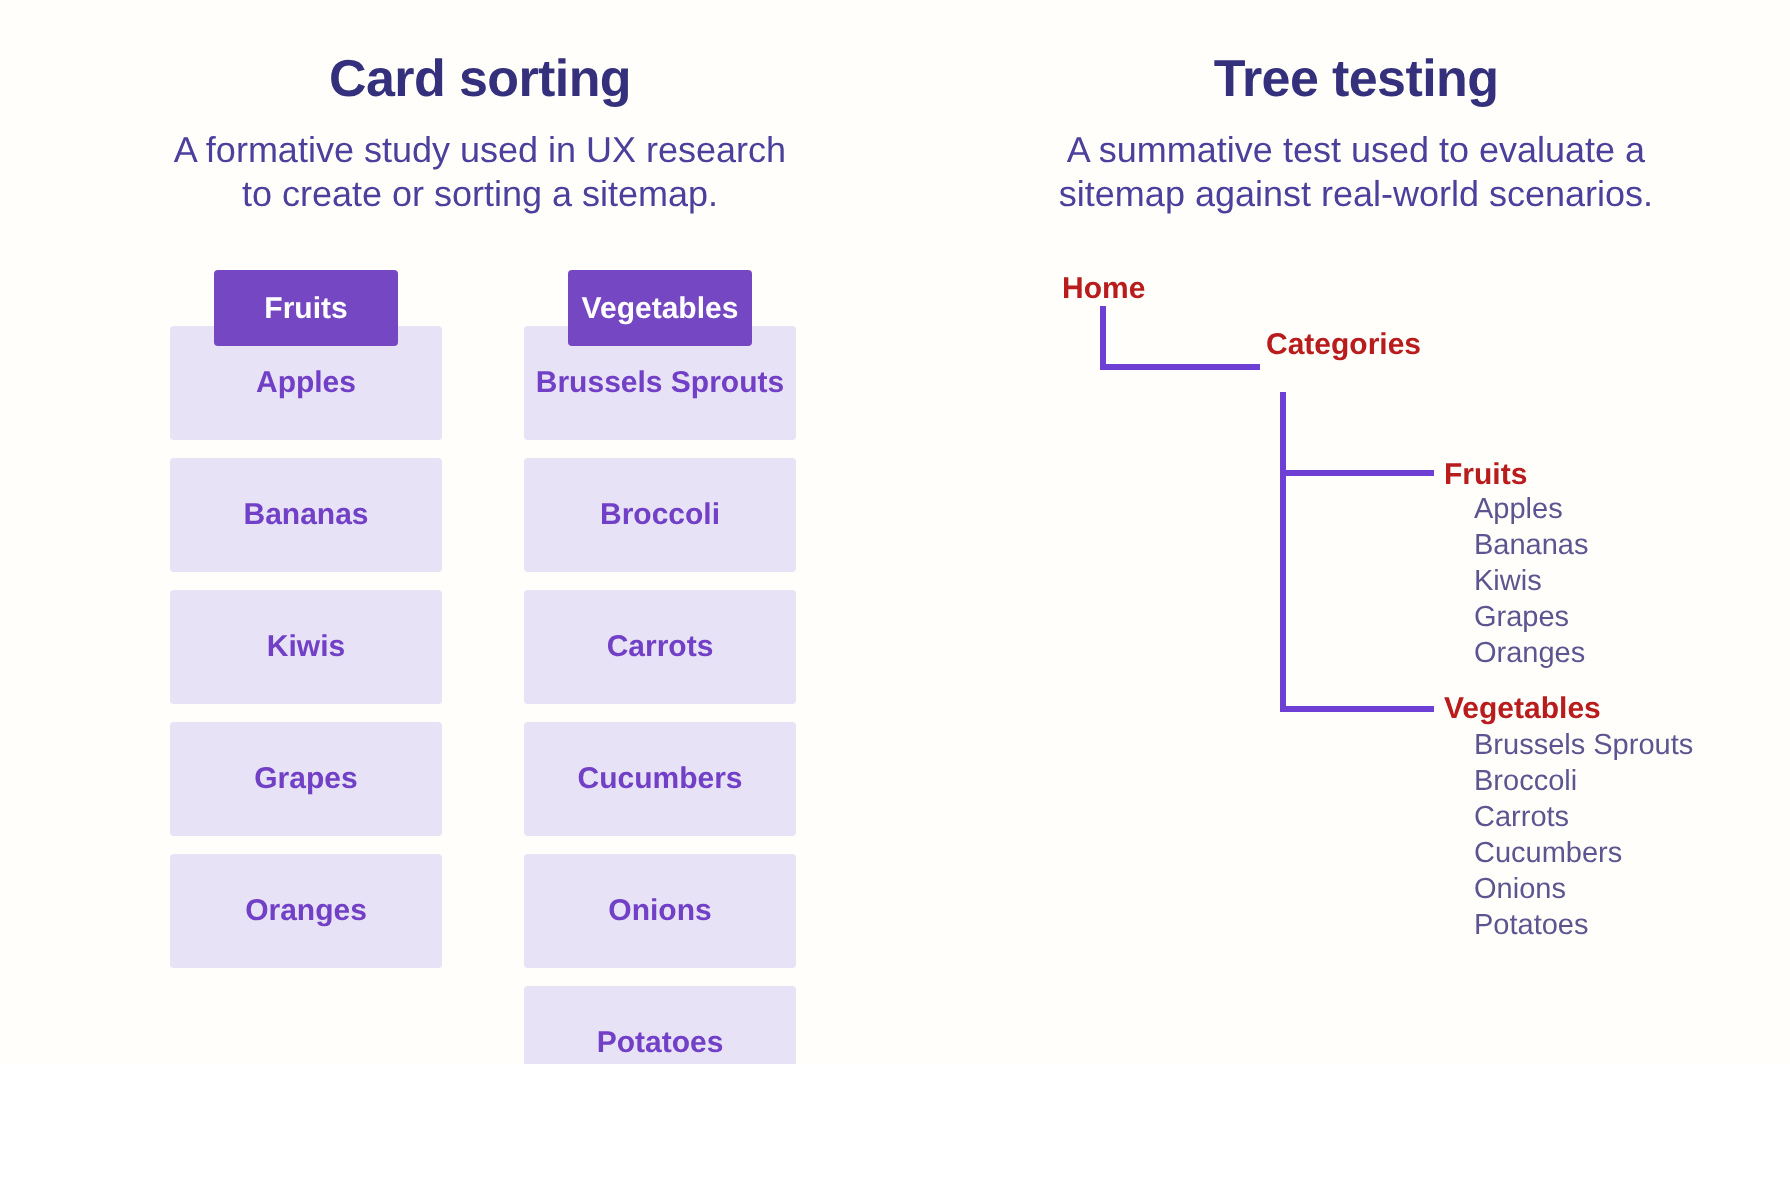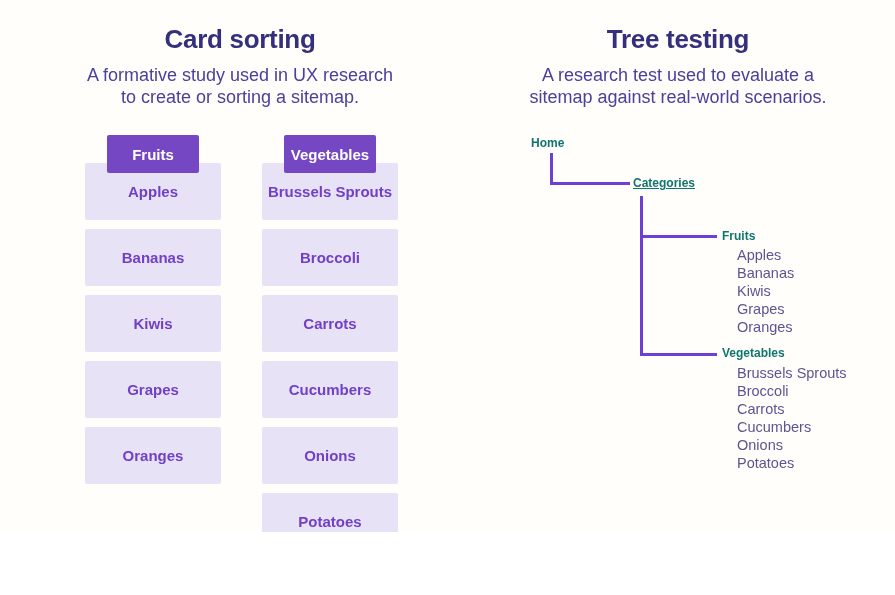--- a/index.html
+++ b/index.html
@@ -38,22 +38,22 @@
   .card {
     width:136px; height:57px; margin-bottom:9px;
     background:#e7e2f5; border-radius:2px;
     display:flex; align-items:center; justify-content:center;
     color:#7140c6; font-size:15px; font-weight:bold;
     white-space:nowrap;
   }
   
   .tree-line { position:absolute; background:#6d3fd4; }
   .tree-node {
-    position:absolute; font-size:12px; font-weight:bold;
-    color:#0f766e; white-space:nowrap;
+    position:absolute; font-size:15px; font-weight:bold;
+    color:#b91c1c; white-space:nowrap;
   }
   .tree-children {
     position:absolute; font-size:14.5px; color:#5d5590;
     line-height:18px; white-space:nowrap;
   }
   
   .logo {
     position:absolute; left:697px; top:533px;
     display:flex; align-items:center; gap:4px;
   }
@@ -91,32 +91,32 @@
       <div class="card">Broccoli</div>
       <div class="card">Carrots</div>
       <div class="card">Cucumbers</div>
       <div class="card">Onions</div>
       <div class="card">Potatoes</div>
     </div>
   </div>
 
   <h1 class="panel-title right">Tree testing</h1>
   <p class="panel-subtitle right">
-    <span>A research test used to evaluate a</span><br>
+    <span>A summative test used to evaluate a</span><br>
     <span>sitemap against real-world scenarios.</span>
   </p>
 
   <div class="tree-line" style="left:550px; top:153px; width:3px;  height:32px;"></div>
   <div class="tree-line" style="left:550px; top:182px; width:80px; height:3px;"></div>
   <div class="tree-line" style="left:640px; top:196px; width:3px;  height:160px;"></div>
   <div class="tree-line" style="left:640px; top:235px; width:77px; height:3px;"></div>
   <div class="tree-line" style="left:640px; top:353px; width:77px; height:3px;"></div>
 
   <div class="tree-node" style="left:531px; top:136px;">Home</div>
-  <div class="tree-node" style="left:633px; top:176px;text-decoration:underline;">Categories</div>
+  <div class="tree-node" style="left:633px; top:164px;">Categories</div>
 
   <div class="tree-node" style="left:722px; top:229px;">Fruits</div>
   <div class="tree-children" style="left:737px; top:246px;">
     <div>Apples</div>
     <div>Bananas</div>
     <div>Kiwis</div>
     <div>Grapes</div>
     <div>Oranges</div>
   </div>
 

